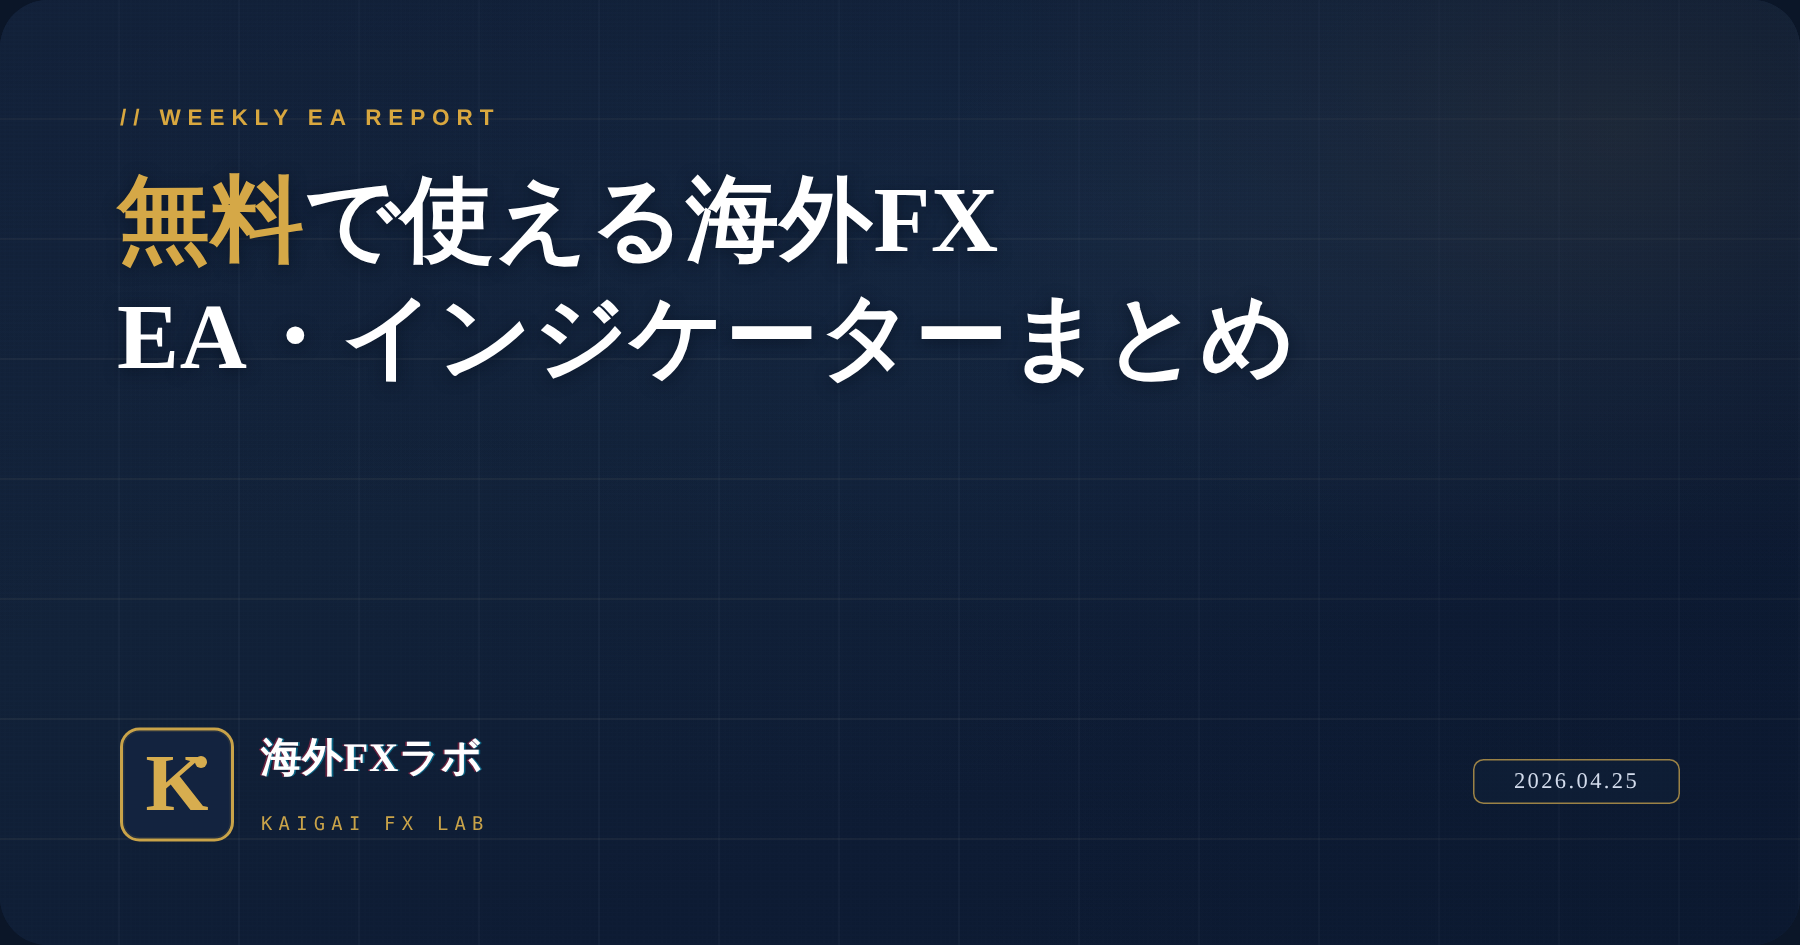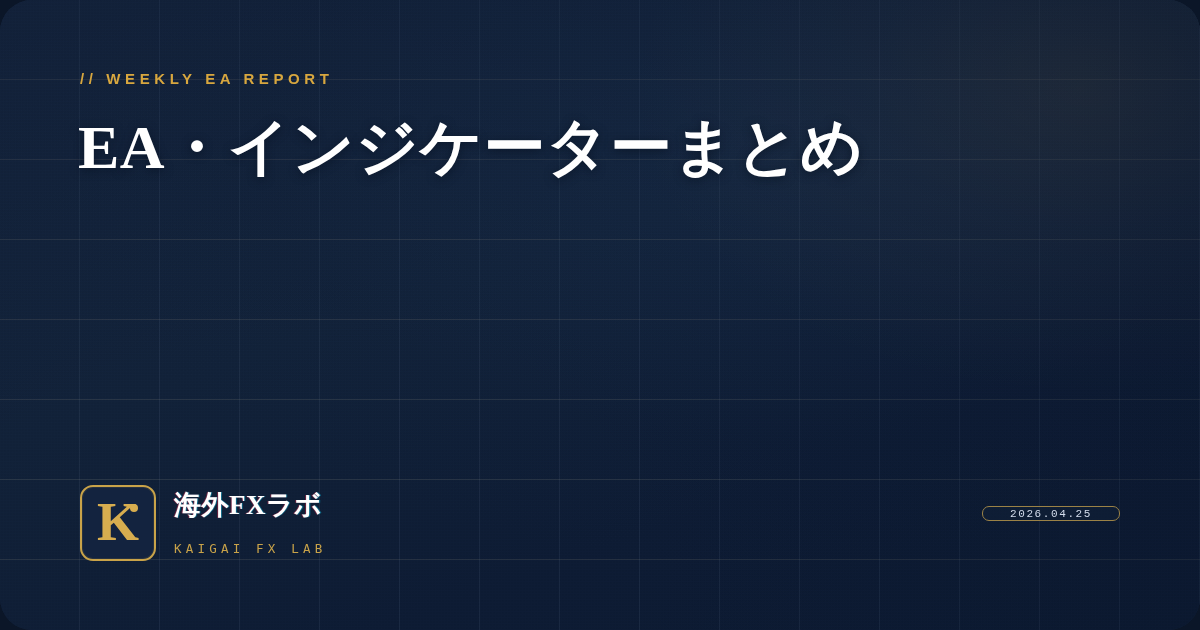--- a/index.html
+++ b/index.html
@@ -193,30 +193,30 @@
     letter-spacing: 4.2px;
     color: #c9a349;
   }
 
   
   .date-badge {
     position: absolute;
     left: 982px;
     top: 506px;
     width: 138px;
-    height: 15px;
+    height: 30px;
     box-sizing: border-box;
     border: 1px solid #9b8246;
     border-radius: 7px;
     background: rgba(17, 32, 56, .55);
     display: flex;
     align-items: center;
     justify-content: center;
-    font-family: Liberation Mono, monospace;
-    font-size: 11px;
+    font-family: Liberation Serif, serif;
+    font-size: 15px;
     letter-spacing: 1.6px;
     color: #d3dcec;
   }
 </style>
 </head>
 <body>
 
 <div class="canvas">
 
   <div class="bg-base"></div>
@@ -224,20 +224,21 @@
   <div class="bg-grid"></div>
   <div class="bg-grid-gold"></div>
   <div class="bg-vignette"></div>
   <div class="bg-noise"></div>
 
   <div class="content">
 
     <div class="eyebrow">// WEEKLY EA REPORT</div>
 
     <div class="title">
+      <div class="title-line"><span class="hl">無料</span><span>で使える海外FX</span></div>
       <div class="title-line">EA・インジケーターまとめ</div>
     </div>
 
     <div class="logo-lockup">
       <div class="logo-mark">
         <div class="k">K</div>
         <div class="dot"></div>
       </div>
       <div class="logo-text">
         <div class="logo-jp">海外FXラボ</div>

